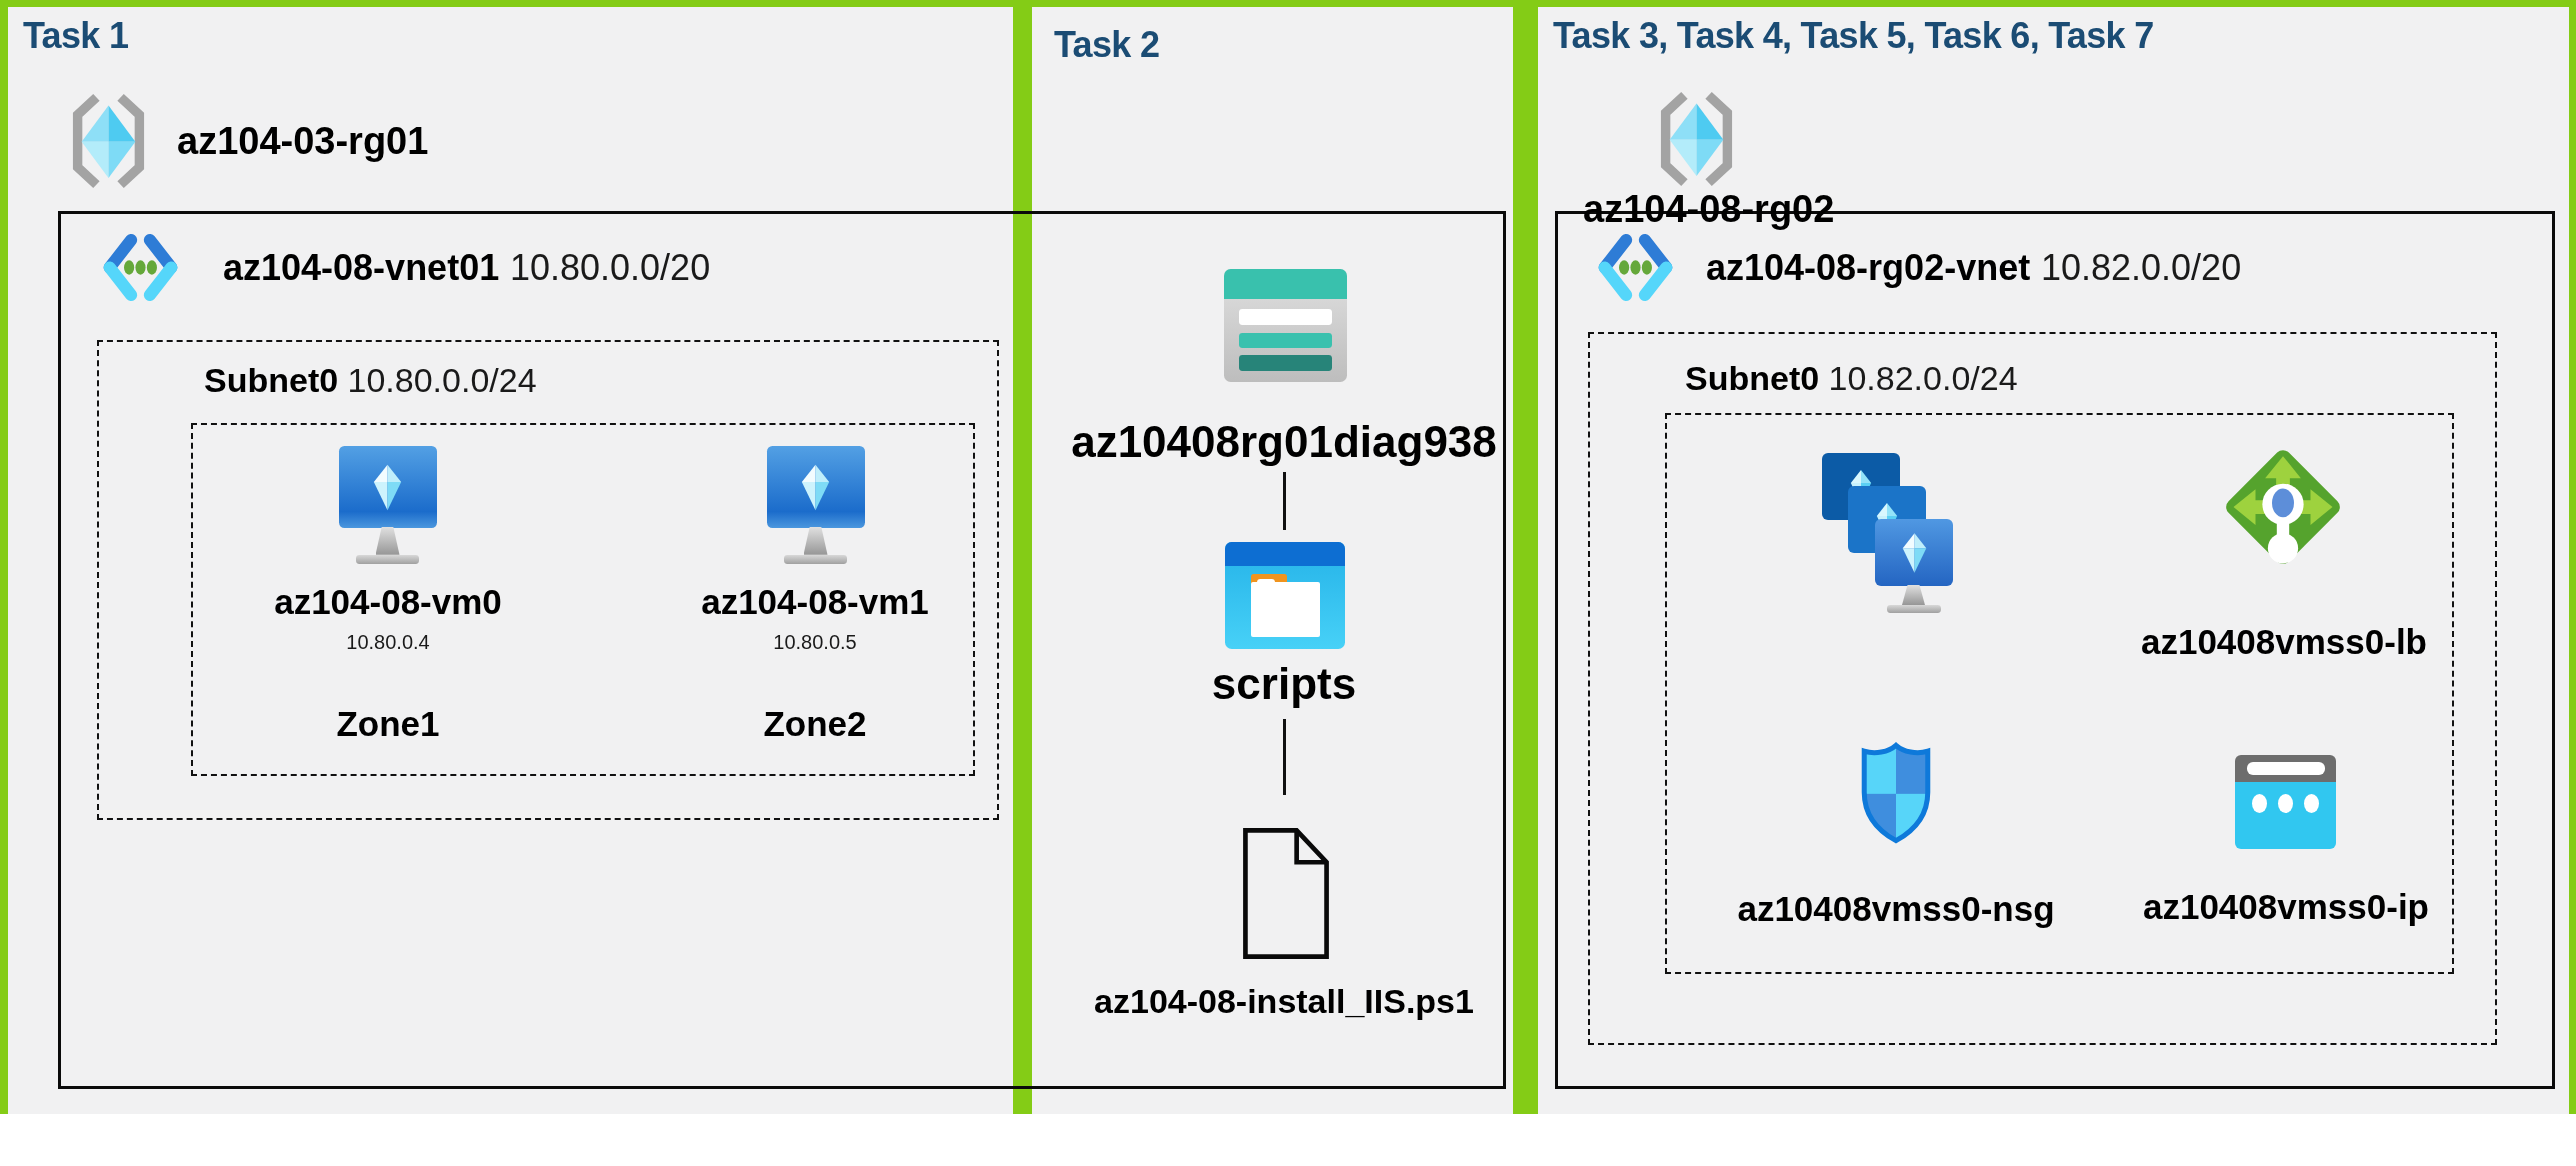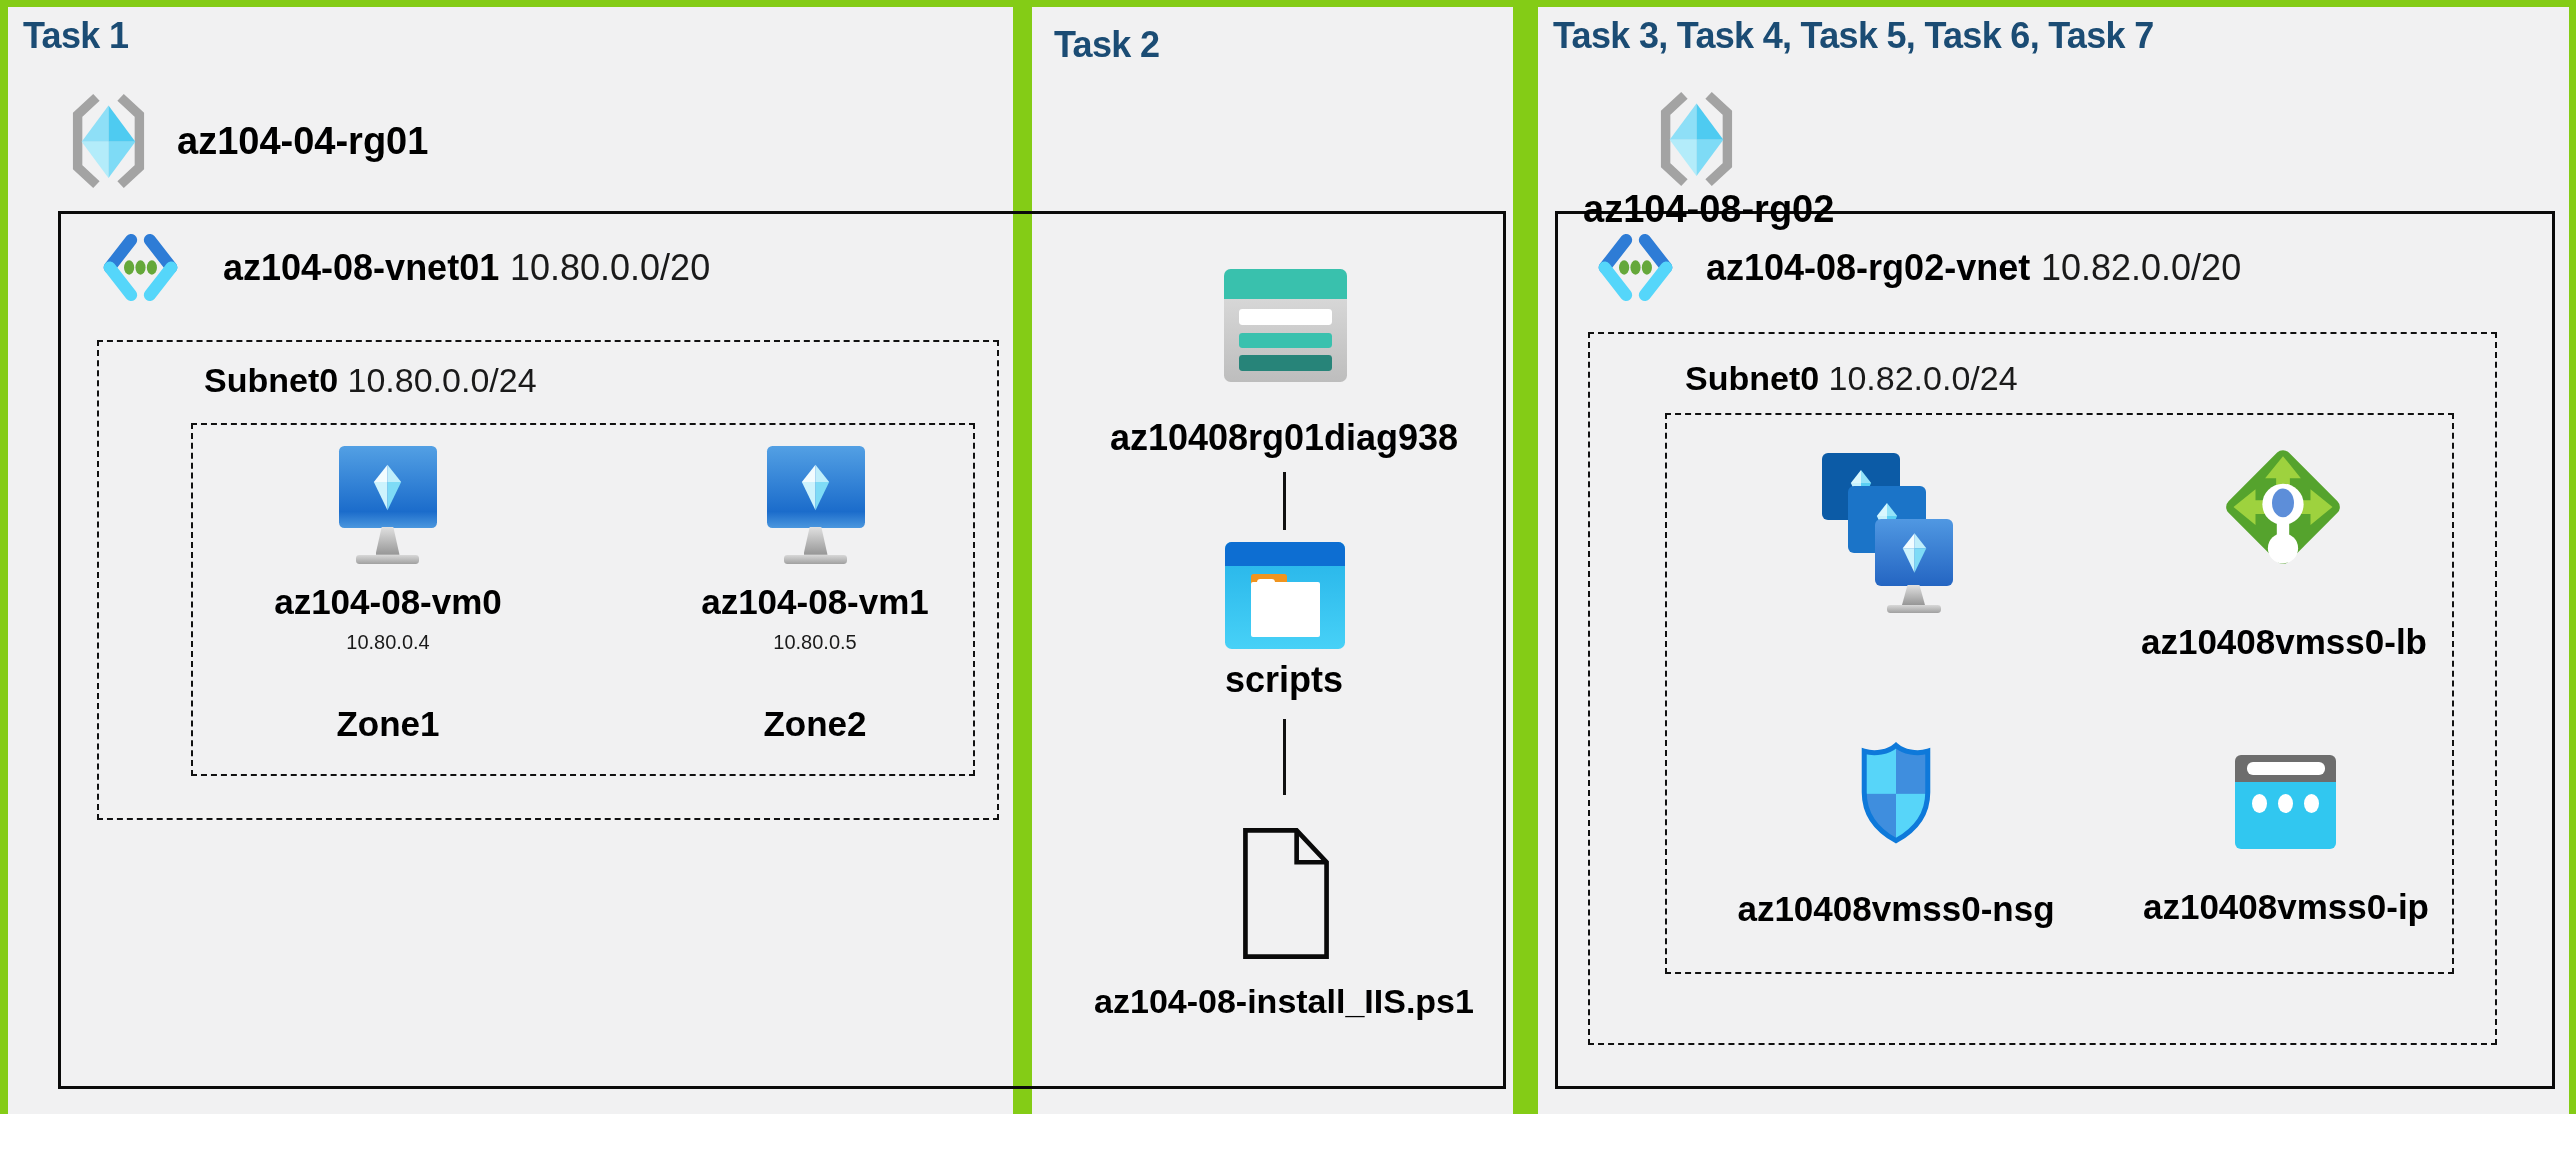--- a/index.html
+++ b/index.html
@@ -21,21 +21,21 @@
   .res-row{position:absolute;display:flex;align-items:center;white-space:nowrap;}
   .lbl-b{font-weight:700;}
   .lbl-r{font-weight:400;color:#1a1a1a;}
   .rg-label{font-size:38px;font-weight:700;}
   .vnet-label{font-size:36px;}
   .vnet-label .lbl-r{margin-left:10.8px;}
   .subnet-label{font-size:34px;}
   .subnet-label .lbl-r{margin-left:9.4px;}
   .center-label{position:absolute;text-align:center;font-weight:700;font-size:35px;white-space:nowrap;}
   .ip-label{font-weight:400;font-size:20px;color:#1a1a1a;}
-  .t2-label{font-size:36px;}
+  .t2-label{font-size:44px;}
   .file-label{font-size:34px;}
   .connector{position:absolute;width:2.7px;background:#111;}
   
   .vm-icon{position:absolute;width:101px;}
   .vm-screen{width:98px;height:82px;border-radius:5.4px;margin:0 auto;
              background:linear-gradient(180deg,#53a0e4 0%,#1b6ccb 80%,#4b97de 100%);
              display:flex;align-items:center;justify-content:center;}
   .vm-stand{width:24px;height:28px;margin:-1.3px auto 0;background:linear-gradient(180deg,#e0e0e0,#969696);
             clip-path:polygon(26% 0,74% 0,100% 100%,0 100%);}
   .vm-base{width:63px;height:8.8px;border-radius:3.4px;margin:0 auto;background:linear-gradient(180deg,#d8d8d8,#a0a0a0);}
@@ -97,21 +97,21 @@
 
   <div class="res-row" style="left:64px;top:92px;">
     <svg width="89" height="98" viewBox="0 0 66 73">
       <path d="M24,4 L10,17 L10,56 L24,69" fill="none" stroke="#a3a3a3" stroke-width="7"></path>
       <path d="M42,4 L56,17 L56,56 L42,69" fill="none" stroke="#a3a3a3" stroke-width="7"></path>
       <polygon points="33,10 13,37 33,37" fill="#8edff7"></polygon>
       <polygon points="33,10 53,37 33,37" fill="#4ecbf1"></polygon>
       <polygon points="13,37 33,64 33,37" fill="#b3ecfa"></polygon>
       <polygon points="53,37 33,64 33,37" fill="#7edbf6"></polygon>
     </svg>
-    <div class="rg-label" style="margin-left:24px;">az104-04-rg01</div>
+    <div class="rg-label" style="margin-left:24px;">az104-03-rg01</div>
   </div>
 
   <div class="res-row vnet-label" style="left:100px;top:232px;">
     <svg width="81" height="71" viewBox="0 0 60 53">
       <path d="M23,6 L7,26.5" stroke="#2e7cd6" stroke-width="9" stroke-linecap="round" fill="none"></path>
       <path d="M7,26.5 L23,47" stroke="#55d6fa" stroke-width="9" stroke-linecap="round" fill="none"></path>
       <path d="M37,6 L53,26.5" stroke="#2e7cd6" stroke-width="9" stroke-linecap="round" fill="none"></path>
       <path d="M53,26.5 L37,47" stroke="#55d6fa" stroke-width="9" stroke-linecap="round" fill="none"></path>
       <ellipse cx="21.5" cy="26.5" rx="3.8" ry="5.4" fill="#65a83a"></ellipse>
       <ellipse cx="30" cy="26.5" rx="3.8" ry="5.4" fill="#65a83a"></ellipse>

